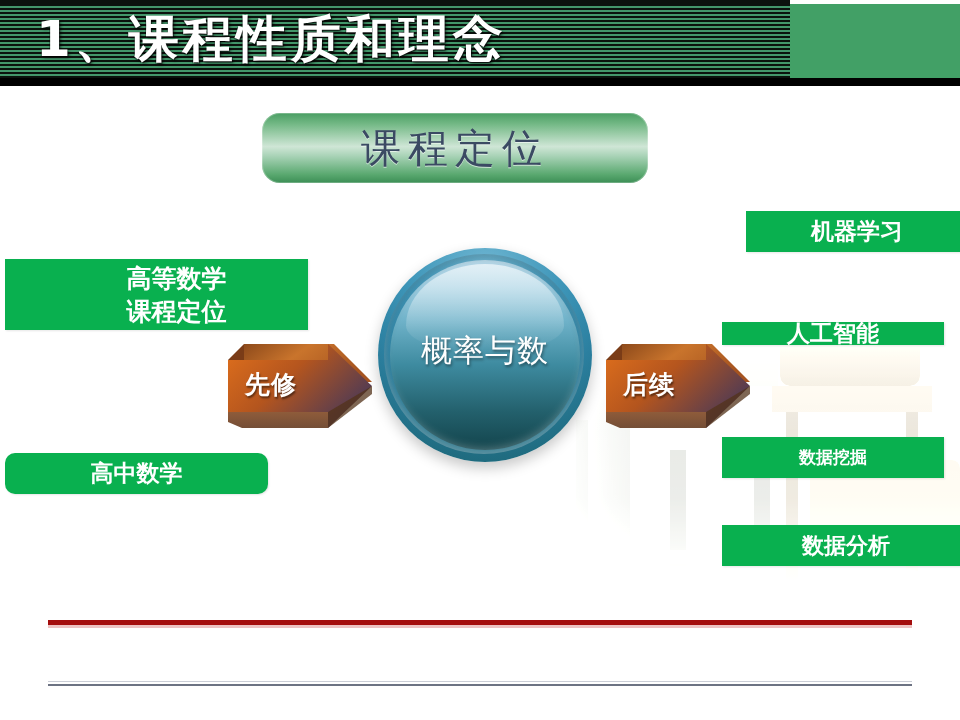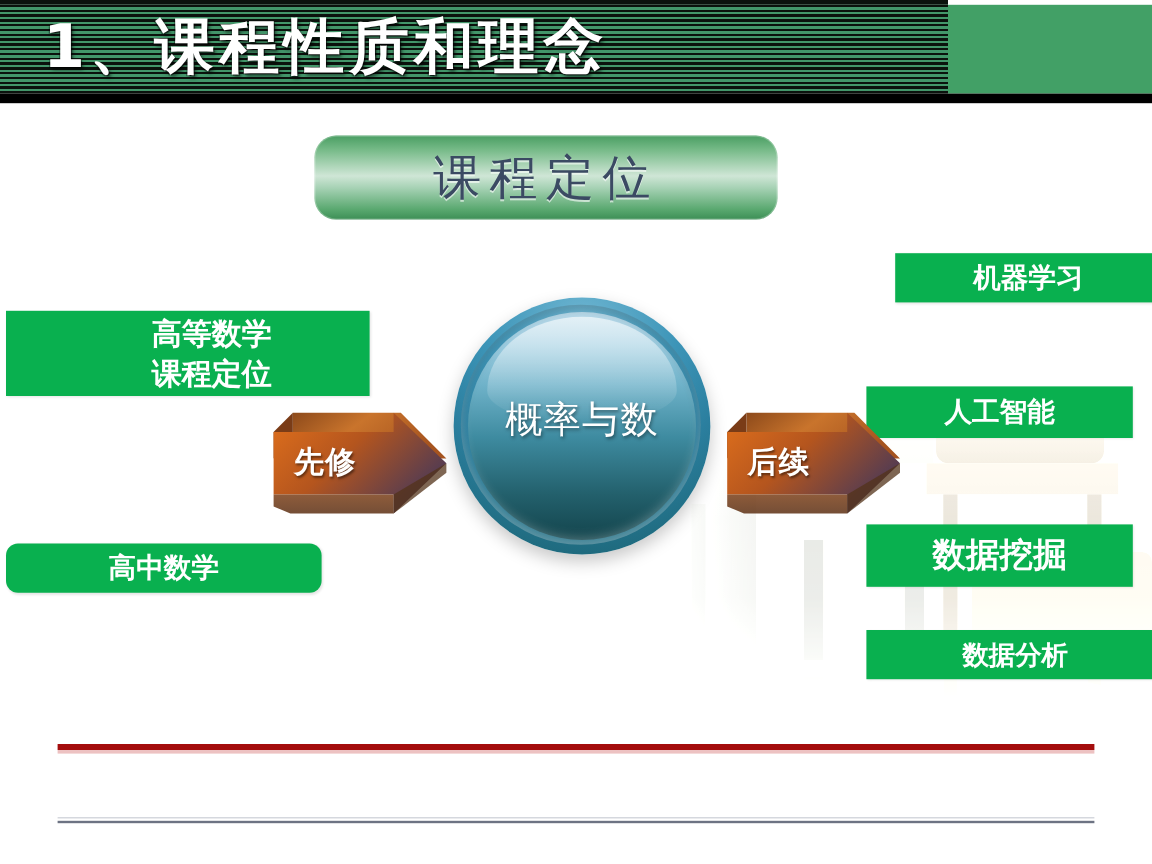--- a/index.html
+++ b/index.html
@@ -234,25 +234,25 @@
   </div>
 
   <div class="gbox" style="left:5px;top:453px;width:263px;height:41px;font-size:23px;border-radius:10px;">
     <span>高中数学</span>
   </div>
 
   <div class="gbox" style="left:746px;top:211px;width:222px;height:41px;font-size:23px;">
     <span>机器学习</span>
   </div>
 
-  <div class="gbox" style="left:722px;top:322px;width:222px;height:43px;font-size:23px;">
+  <div class="gbox" style="left:722px;top:322px;width:222px;height:23px;font-size:23px;">
     <span>人工智能</span>
   </div>
 
-  <div class="gbox" style="left:722px;top:437px;width:222px;height:52px;font-size:28px;">
+  <div class="gbox" style="left:722px;top:437px;width:222px;height:41px;font-size:17px;">
     <span>数据挖掘</span>
   </div>
 
   <div class="gbox" style="left:722px;top:525px;width:248px;height:41px;font-size:22px;">
     <span>数据分析</span>
   </div>
 
   <div class="arrow3d" style="left:222px;top:338px;width:152px;height:94px;">
     <svg width="152" height="94" viewBox="0 0 152 94">
       <defs>

